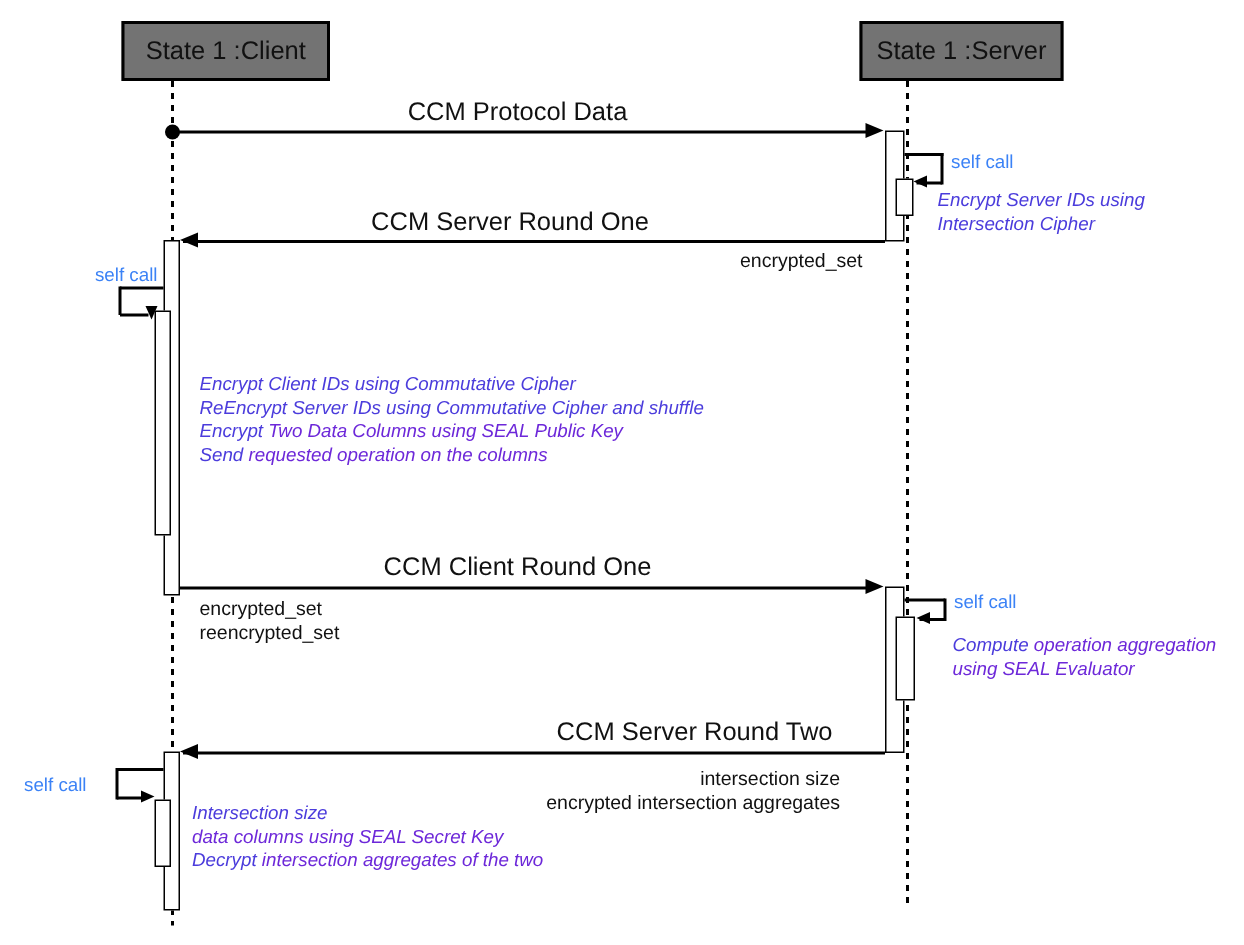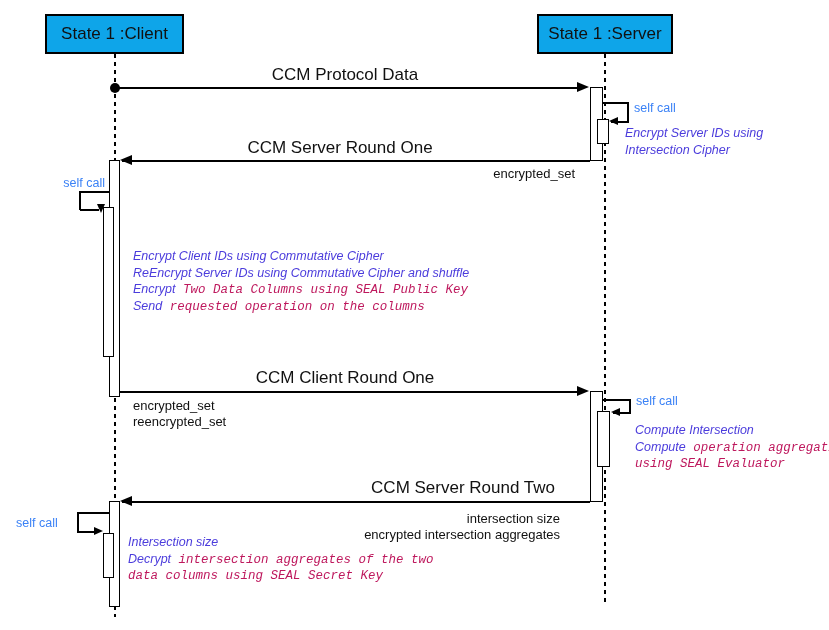--- a/index.html
+++ b/index.html
@@ -8,23 +8,23 @@
     position: relative;
     width: 829px; height: 630px;
     background: #ffffff;
     font-family: "Liberation Sans", "DejaVu Sans", sans-serif;
     color: #111111;
     overflow: hidden;
   }
   .actor-box {
     position: absolute;
     border: 2px solid #000;
-    background: #0ea5e9;
+    background: #737373;
     display: flex; align-items: center; justify-content: center;
-    font-size: 17px; color: #111; white-space: nowrap;
+    font-size: 17px; color: #111; white-space: nowrap; margin-left: 36px;
   }
   .lifeline {
     position: absolute; width: 2px;
     background: repeating-linear-gradient(to bottom, #000 0 4px, transparent 4px 8px);
   }
   .bar {
     position: absolute;
     background: #fff;
     border: 1.5px solid #000;
   }
@@ -45,21 +45,21 @@
     border-top: 4.5px solid transparent; border-bottom: 4.5px solid transparent;
     border-left: 9px solid #000; }
   .arrow-d { position: absolute; width: 0; height: 0;
     border-left: 4.5px solid transparent; border-right: 4.5px solid transparent;
     border-top: 9px solid #000; }
   .msg-label { position: absolute; font-size: 17px; text-align: center; color: #111; white-space: nowrap; }
   .param { position: absolute; font-size: 13px; color: #111; line-height: 16px; white-space: nowrap; }
   .sc-label { position: absolute; font-size: 12.5px; color: #3b82f6; white-space: nowrap; }
   .note { position: absolute; font-size: 12.5px; font-style: italic; line-height: 15.5px; white-space: nowrap; }
   .note .nb { color: #4B3CDC; }
-  .note .nr { color: #be185d; font-family: Liberation Mono, monospace; }
+  .note .nr { color: #6d28d9; }
   .tar { text-align: right; }
   .tac { }
 </style>
 </head>
 <body>
 
 <div id="stage">
 
   <div class="lifeline" style="left:114px; top:54px; height:563px;"></div>
   <div class="lifeline" style="left:604px; top:54px; height:551px;"></div>
@@ -125,38 +125,37 @@
     <div>reencrypted_set</div>
   </div>
 
   <div class="sline-h" style="left:603px; top:399px; width:27px;"></div>
   <div class="sline-v" style="left:629px; top:399px; height:15px;"></div>
   <div class="sline-h" style="left:613px; top:412px; width:17px;"></div>
   <div class="arrow-ls" style="left:611px; top:408px;"></div>
   <div class="sc-label" style="left:636px; top:394px;">self call</div>
 
   <div class="note" style="left:635px; top:423px; width:190px;">
-    <div><span class="nb">Compute Intersection</span><span class="nr"></span></div>
     <div><span class="nb">Compute</span><span class="nr"> operation aggregation</span></div>
     <div><span class="nb"></span><span class="nr">using SEAL Evaluator</span></div>
   </div>
 
   <div class="hline" style="left:122px; top:501px; width:468px;"></div>
   <div class="arrow-l" style="left:120px; top:496px;"></div>
   <div class="msg-label" style="left:140px; top:478px; width:415px;text-align:right;">CCM Server Round Two</div>
   <div class="param tar" style="left:260px; top:511px; width:300px;">
     <div>intersection size</div>
     <div>encrypted intersection aggregates</div>
   </div>
 
   <div class="sline-h" style="left:78px; top:512px; width:31px;"></div>
   <div class="sline-v" style="left:77px; top:512px; height:21px;"></div>
   <div class="sline-h" style="left:78px; top:531px; width:16px;"></div>
   <div class="arrow-rs" style="left:94px; top:527px;"></div>
   <div class="sc-label" style="left:16px; top:516px;">self call</div>
 
   <div class="note" style="left:128px; top:535px; width:270px;">
     <div><span class="nb">Intersection size</span><span class="nr"></span></div>
+    <div><span class="nb"></span><span class="nr">data columns using SEAL Secret Key</span></div>
     <div><span class="nb">Decrypt</span><span class="nr"> intersection aggregates of the two</span></div>
-    <div><span class="nb"></span><span class="nr">data columns using SEAL Secret Key</span></div>
   </div>
 
 </div>
 
 </body></html>

